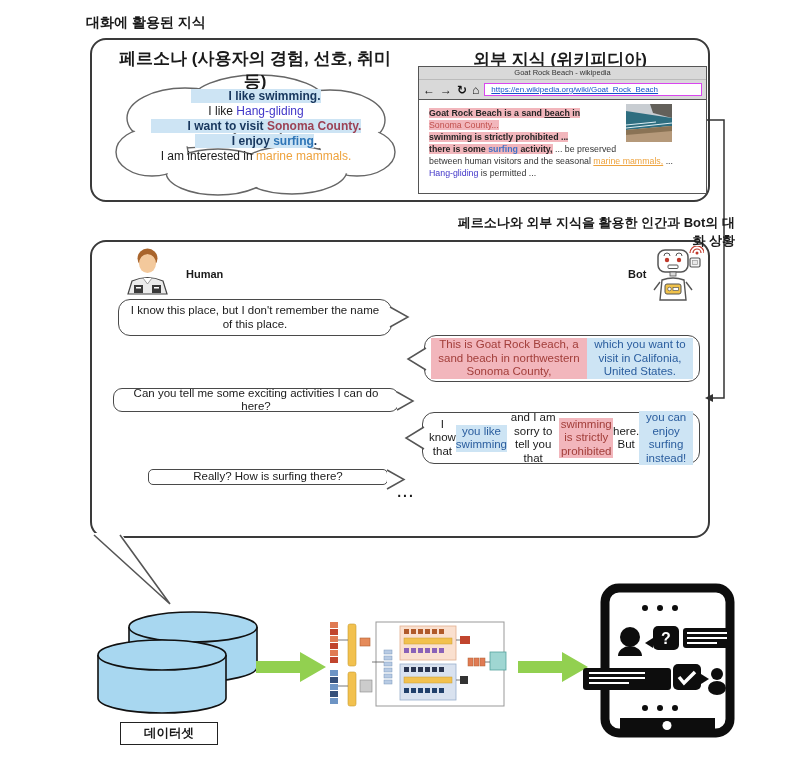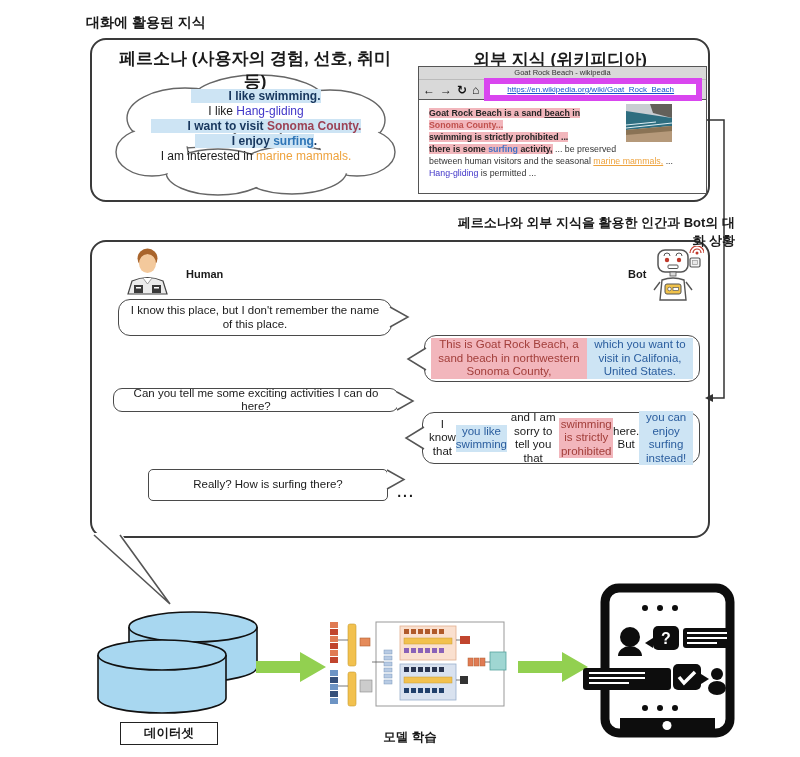--- a/index.html
+++ b/index.html
@@ -20,27 +20,27 @@
   .s-maroon-hl{color:#9c4255;background:#cde4f4;font-weight:bold;}
   .s-blue2-hl{color:#2e75b6;background:#cde4f4;font-weight:bold;}
   .s-navy{color:#17365d;font-weight:bold;}
   .s-indigo{color:#4136c9;}
   .s-orange{color:#eea33e;}
   
   .browser{left:418px;top:66px;width:287px;height:126px;border:1.5px solid #555;background:#fff;z-index:3;}
   .b-title{height:12px;background:#d9d9d9;font-size:7.5px;text-align:center;line-height:12px;color:#333;border-bottom:1px solid #bbb;}
   .b-nav{height:19px;background:#d9d9d9;display:flex;align-items:center;padding:0 4px;gap:5px;border-bottom:1px solid #555;}
   .nav-ic{font-size:12px;font-weight:bold;color:#111;line-height:1;cursor:default;}
-  .url{flex:1;background:#fff;border:6px solid #d946ef;font-size:8px;color:#1352cc;text-decoration:underline;
-       padding:1px 17px;white-space:nowrap;overflow:hidden;}
+  .url{flex:1;background:#fff;border:1px solid #d946ef;font-size:8px;color:#1352cc;text-decoration:underline;
+       padding:1px 6px;white-space:nowrap;overflow:hidden;}
   .b-content{position:relative;height:92px;padding:7px 8px 0 10px;}
   .wline{font-size:8.8px;line-height:12px;white-space:nowrap;}
   .s-wkb{font-weight:bold;background:#f2b6bc;color:#262626;}
   .s-wkb-u{font-weight:bold;background:#f2b6bc;color:#262626;text-decoration:underline;}
-  .s-wkred{font-weight:bold;background:#f2b6bc;color:#c0504d;}
+  .s-wkred{font-weight:normal;background:#f2b6bc;color:#c0504d;}
   .s-wkblue{font-weight:bold;background:#f2b6bc;color:#4472c4;}
   .s-wkplain{color:#333;}
   .s-wkorange{color:#eea33e;text-decoration:underline;}
   .s-wkindigo{color:#4136c9;}
   .photo{position:absolute;left:207px;top:4px;z-index:4;}
   
   .caption{left:455px;top:214px;width:280px;text-align:right;font-size:13px;font-weight:bold;z-index:3;}
   .actor-label{font-size:11px;font-weight:bold;z-index:3;}
   .bubble{position:absolute;border:1.5px solid #4a4a4a;border-radius:12px;background:#fff;z-index:3;
           display:flex;align-items:center;justify-content:center;text-align:center;
@@ -188,21 +188,21 @@
       <span class="s-blue-hl">you like swimming</span>
       <span class="s-plain"> and I am sorry to tell you that </span>
       <span class="s-red-hl">swimming is strictly prohibited</span>
       <span class="s-plain"> here. But </span>
       <span class="s-blue-hl">you can enjoy surfing instead!</span>
     </div>
   <svg class="tail" style="left:404px;top:424px;" width="22" height="28" viewBox="0 0 22 28">
     <path d="M20,3 L2,14 L20,25" fill="#fff" stroke="#555" stroke-width="1.5"></path>
   </svg>
 
-  <div class="bubble" style="left:148px;top:469px;width:240px;height:32px;border-radius:5px;">Really? How is surfing there?</div>
+  <div class="bubble" style="left:148px;top:469px;width:240px;height:16px;border-radius:5px;">Really? How is surfing there?</div>
   <svg class="tail" style="left:386px;top:469px;" width="22" height="22" viewBox="0 0 22 22">
     <path d="M1,1 L18,10.5 L1,20" fill="#fff" stroke="#555" stroke-width="1.5"></path>
   </svg>
 
   <div class="abs ellipsis">...</div>
 
   <svg class="abs" style="left:85px;top:528px;z-index:4;" width="100" height="82" viewBox="0 0 100 82">
     <path d="M8,5 L36,5 L85,76 Z" fill="#fff" stroke="none"></path>
     <path d="M9,7 L85,76 M35,7 L85,76" stroke="#555" stroke-width="1.6" fill="none"></path>
   </svg>
@@ -287,21 +287,20 @@
     <rect x="132" y="16" width="10" height="8" fill="#c1452e"></rect>
     <rect x="132" y="56" width="8" height="8" fill="#333"></rect>
     <g fill="#e07b54" stroke="#b06030" stroke-width="0.5">
       <rect x="140" y="38" width="5" height="8"></rect>
         <rect x="146" y="38" width="5" height="8"></rect>
         <rect x="152" y="38" width="5" height="8"></rect>
     </g>
     <rect x="162" y="32" width="16" height="18" fill="#9fd6d2" stroke="#55a39d" stroke-width="0.8"></rect>
     <path d="M10,20 H20 M10,66 H20 M44,42 H56 M128,20 H132 M128,60 H132 M157,42 H162" stroke="#555" stroke-width="0.8" fill="none"></path>
   </svg>
-  <div class="abs model-label">모델 학습</div>
 
   <svg class="abs z2" style="left:518px;top:650px;" width="72" height="34" viewBox="0 0 72 34">
     <polygon points="0,11 44,11 44,2 70,17 44,32 44,23 0,23" fill="#92d050"></polygon>
   </svg>
 
   <svg class="abs z2" style="left:575px;top:580px;" width="200" height="160" viewBox="0 0 200 160">
     <rect x="30" y="8" width="125" height="145" rx="14" fill="#fff" stroke="#0d0d0d" stroke-width="9"></rect>
     <g fill="#0d0d0d">
       <circle cx="70" cy="28" r="3"></circle>
         <circle cx="85" cy="28" r="3"></circle>

